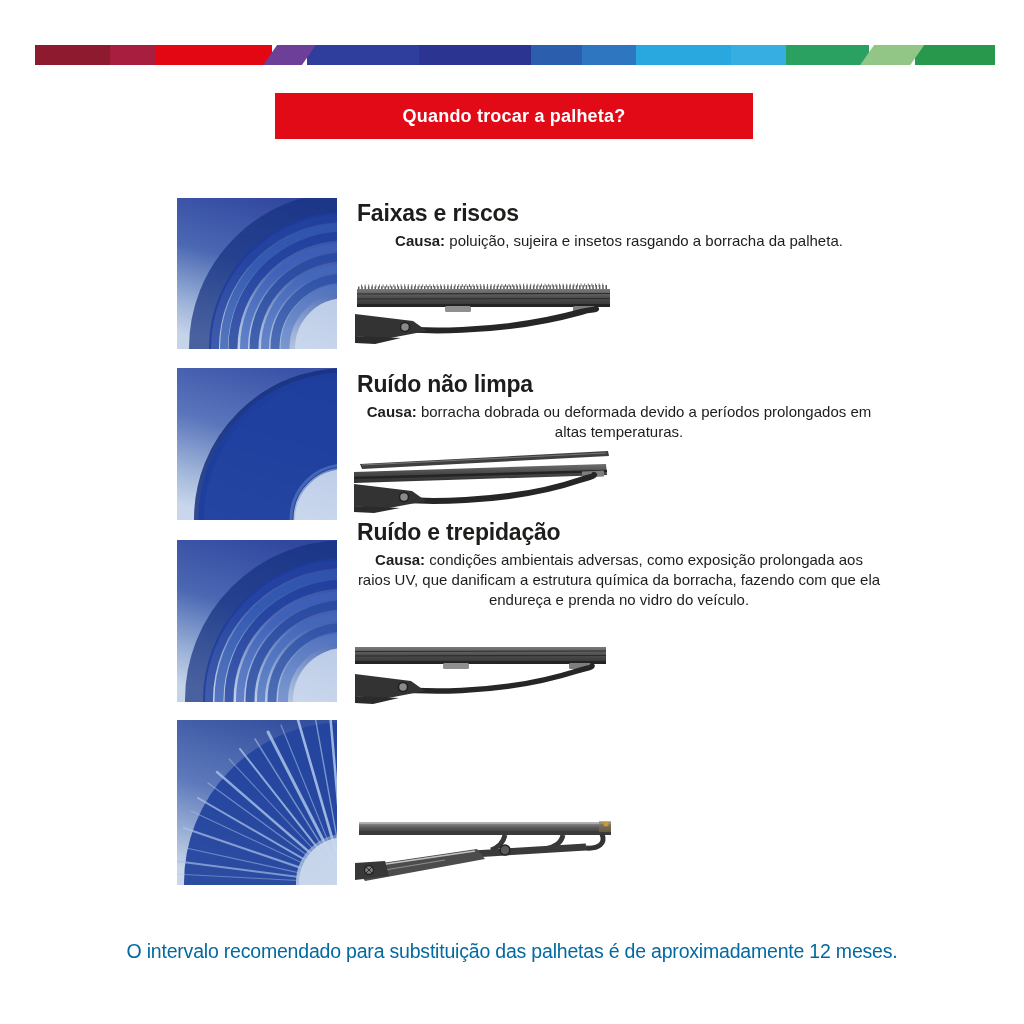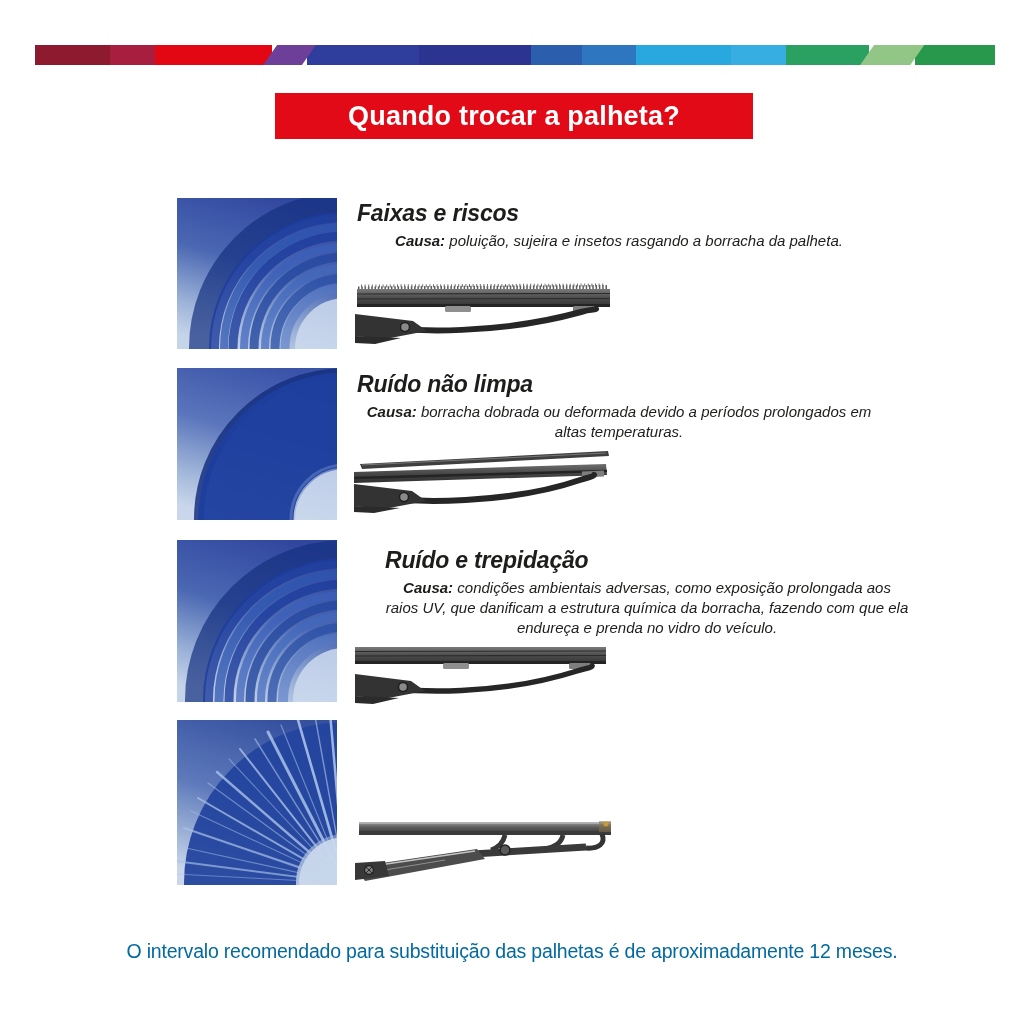--- a/index.html
+++ b/index.html
@@ -7,25 +7,25 @@
         font-family:"Liberation Sans",sans-serif;color:#1d1d1b;}
 
   
   .colorbar{position:absolute;left:35px;top:45px;width:960px;height:20px;display:flex;overflow:hidden;}
   .colorbar .seg{height:100%;}
   .colorbar .seg.slant{margin:0 -9px;clip-path:polygon(14px 0,100% 0,calc(100% - 14px) 100%,0 100%);z-index:2;}
 
   
   .banner{position:absolute;left:275px;top:93px;width:478px;height:46px;
           display:flex;align-items:center;justify-content:center;}
-  .banner-title{color:#fff;font-size:27px;font-weight:bold;letter-spacing:.2px;}
+  .banner-title{color:#fff;font-size:18px;font-weight:bold;letter-spacing:.2px;}
 
   
   .wipe-img{position:absolute;left:177px;width:160px;display:block;}
-  .txt{position:absolute;left:357px;width:524px;font-style:italic;}
+  .txt{position:absolute;left:357px;width:524px;}
   .sec-title{font-size:23px;line-height:26px;font-weight:bold;margin:0 0 5px 0;letter-spacing:-.2px;}
   .cause{font-size:15px;line-height:20px;margin:0;text-align:center;}
   .cause b{font-weight:bold;}
   .wiper{position:absolute;display:block;}
 
   
   .footer{position:absolute;left:0;right:0;top:938px;text-align:center;
           font-size:19.5px;line-height:27px;color:#0369a1;letter-spacing:-.2px;}
 </style>
 </head>
@@ -158,21 +158,21 @@
       <circle cx="168" cy="160" r="126" stroke="#2E55B0" stroke-width="9" opacity="0.75"></circle>
       <circle cx="168" cy="160" r="116" stroke="#1D3C9C" stroke-width="9" opacity="0.8"></circle>
       <circle cx="168" cy="160" r="105" stroke="#3A60BA" stroke-width="8" opacity="0.7"></circle>
       <circle cx="168" cy="160" r="95" stroke="#24479F" stroke-width="9" opacity="0.8"></circle>
       <circle cx="168" cy="160" r="84" stroke="#4268BE" stroke-width="8" opacity="0.7"></circle>
       <circle cx="168" cy="160" r="73" stroke="#2A4FA6" stroke-width="9" opacity="0.75"></circle>
       <circle cx="168" cy="160" r="62" stroke="#5578C5" stroke-width="10" opacity="0.6"></circle>
     </g>
     <circle cx="168" cy="160" r="52" fill="#CEDBEE" opacity="0.85"></circle>
   </svg>
-  <div class="txt" style="top:547px;margin-left:28px;">
+  <div class="txt" style="top:519px;">
     <h2 class="sec-title">Ruído e trepidação</h2>
     <p class="cause"><b>Causa:</b> <span>condições ambientais adversas, como exposição prolongada aos raios UV, que danificam a estrutura química da borracha, fazendo com que ela endureça e prenda no vidro do veículo.</span></p>
   </div>
   <svg class="wiper" style="left:355px;top:643px;width:258px;height:64px;" viewBox="0 0 258 64">
     <defs>
         <linearGradient id="mg3" x1="0" y1="0" x2="0" y2="1">
       <stop offset="0" stop-color="#7a7a7a"></stop>
           <stop offset="0.5" stop-color="#4e4e4e"></stop>
           <stop offset="1" stop-color="#353535"></stop>
         </linearGradient>

